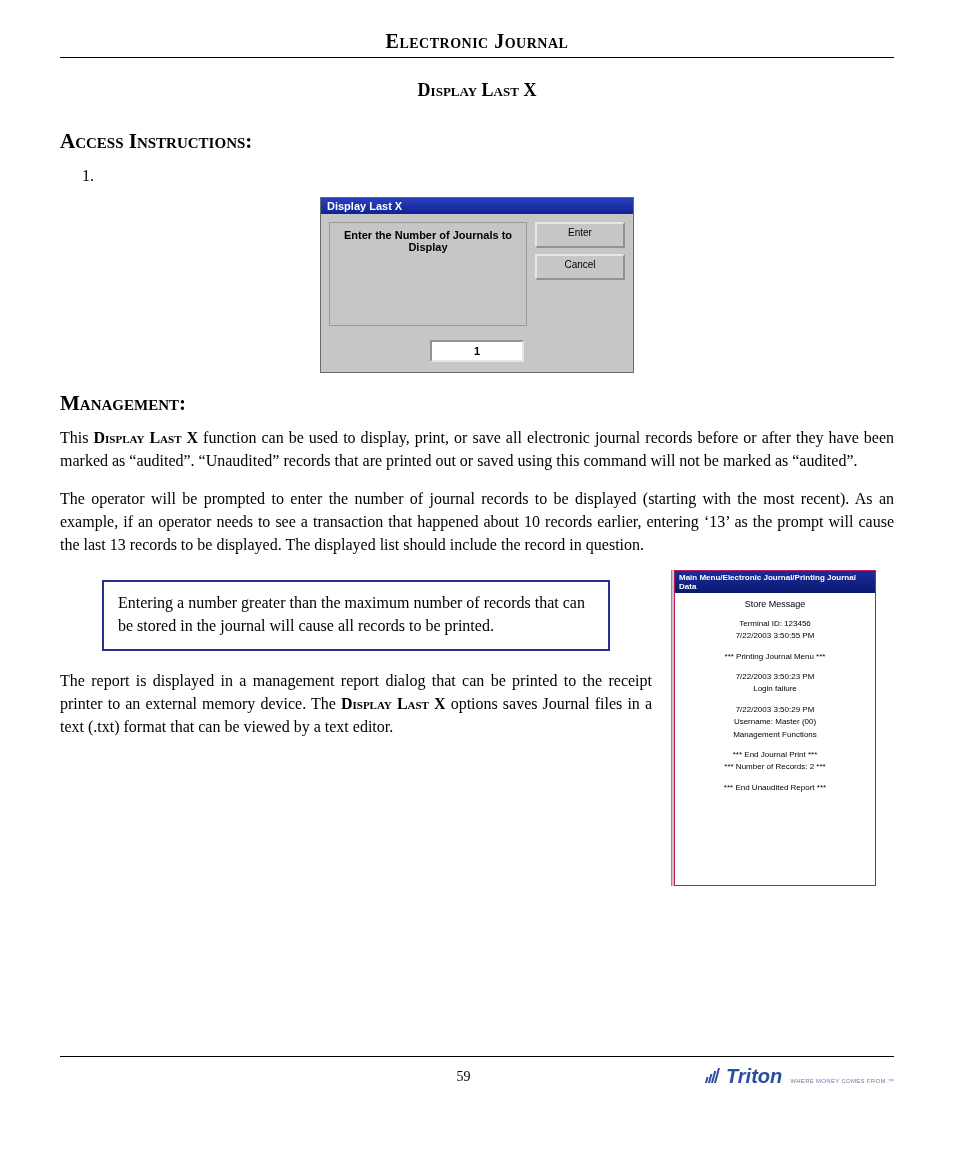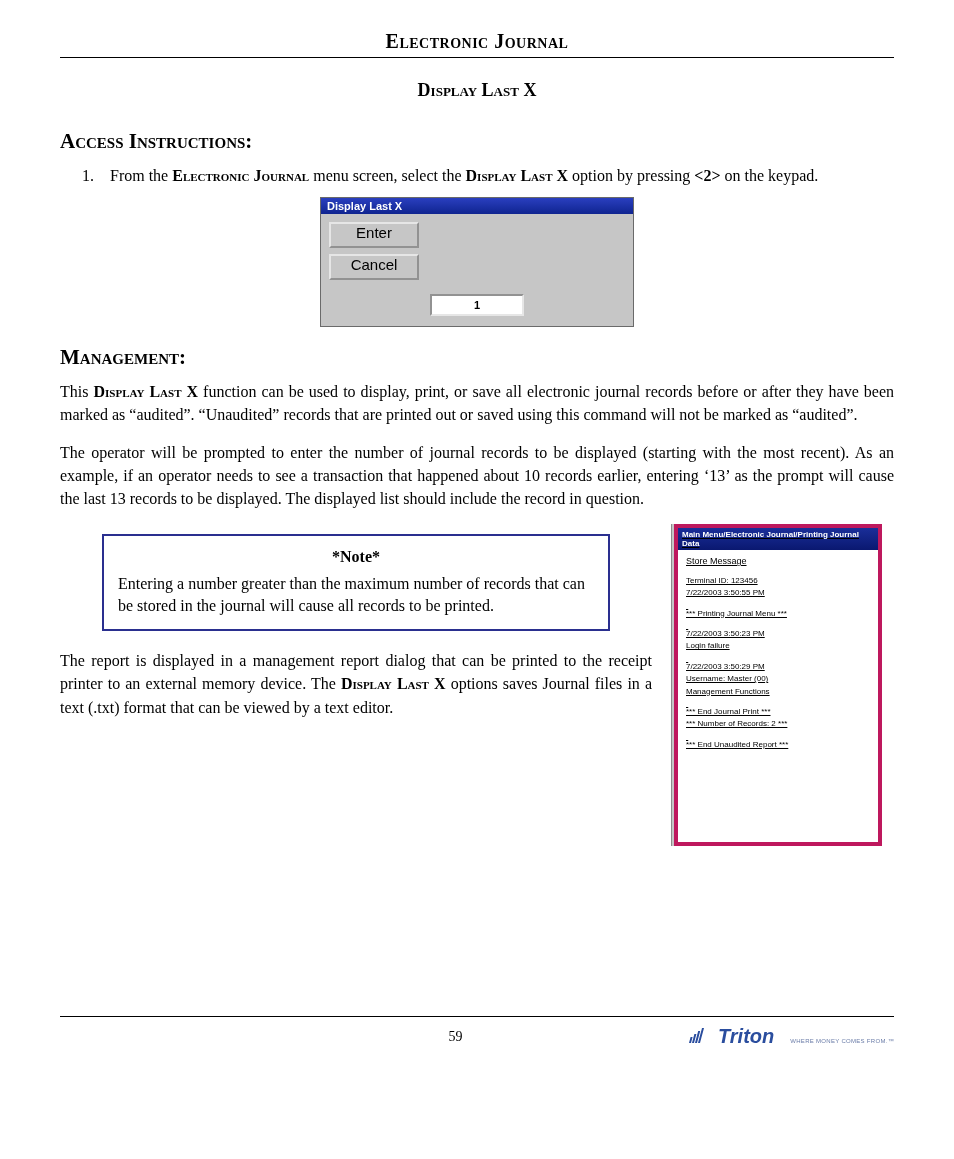--- a/index.html
+++ b/index.html
@@ -84,21 +84,21 @@
   .dialog-btns {
     width: 90px;
     display: flex;
     flex-direction: column;
     gap: 6px;
   }
   .dialog-btn {
     height: 22px;
     background: #c6c6c6;
     border: 2px outset #e6e6e6;
-    font-size: 15px;
+    font-size: 10px;
     text-align: center;
     line-height: 18px;
     cursor: pointer;
   }
   .dialog-input-row {
     padding: 6px 0 10px 0;
     background: #c6c6c6;
     display: flex;
     justify-content: center;
   }
@@ -133,56 +133,56 @@
     line-height: 1.4;
   }
   .note-box .note-title {
     text-align: center;
     font-weight: bold;
     margin-bottom: 4px;
   }
   
   .report {
     font-family: Tahoma, Arial, sans-serif;
-    border: 4px solid #be185d;
+    border: 1px solid #be185d;
     background: #fff;
     width: 200px;
     box-shadow: -2px 0 0 #c6c6c6, -3px 0 0 #8c8c8c;
-    text-decoration: underline;
   }
   .report-titlebar {
     background: linear-gradient(#1a2e99, #0a1870);
     color: #fff;
     font-size: 8px;
     padding: 2px 4px;
     font-weight: bold;
   }
   .report-body {
     padding: 6px 8px;
     font-size: 8px;
     color: #000;
     min-height: 280px;
     line-height: 1.3;
+    text-align: center;
   }
   .report-body .rline { margin-bottom: 2px; }
   .report-body .store { font-size: 9px; margin-bottom: 8px; }
   .footer {
     border-top: 1px solid #000;
     margin-top: 170px;
     padding-top: 8px;
     display: flex;
     justify-content: space-between;
     align-items: center;
     font-size: 14px;
   }
   .page-num { flex: 1; text-align: center; }
   .logo {
     display: flex;
     align-items: baseline;
-    gap: 16px;
+    gap: 8px;
     color: #2a4d9e;
   }
   .logo-stripes {
     display: inline-flex;
     gap: 1px;
     align-items: flex-end;
     transform: skewX(-15deg);
   }
   .logo-stripes span {
     width: 2px;
@@ -208,30 +208,28 @@
 
 <div class="page-header">Electronic Journal</div>
 
 <div class="section-title">Display Last X</div>
 
 <div class="subhead">Access Instructions:</div>
 
 <div class="indent-list">
   <div class="list-item">
     <div>1.</div>
-    <div>
-      <span>From the </span><span class="smallcaps">Electronic Journal</span><span> menu screen, select the </span><span class="smallcaps">Display Last X</span><span> option by pressing </span><b>&lt;2&gt;</b><span> on the keypad.</span>
-    </div>
   </div>
 </div>
 
 <div class="dialog-wrap">
   <div class="dialog">
     <div class="dialog-titlebar">Display Last X</div>
     <div class="dialog-body">
+      <div class="dialog-panel">Enter the Number of Journals to Display</div>
       <div class="dialog-btns">
         <div class="dialog-btn">Enter</div>
         <div class="dialog-btn">Cancel</div>
       </div>
     </div>
     <div class="dialog-input-row">
       <input class="dialog-input" value="1" style="">
     </div>
   </div>
 </div>
@@ -240,21 +238,20 @@
 
 <div class="para">
   <span>This </span><span class="smallcaps">Display Last X</span><span> function can be used to display, print, or save all electronic journal records before or after they have been marked as “audited”.  “Unaudited” records that are printed out or saved using this command will not be marked as “audited”.</span>
 </div>
 
 <div class="para">The operator will be prompted to enter the number of journal records to be displayed (starting with the most recent).  As an example, if an operator needs to see a transaction that happened about 10 records earlier, entering ‘13’ as the prompt will cause the last 13 records to be displayed. The displayed list should include the record in question.</div>
 
 <div class="two-col">
   <div class="left">
     <div class="note-box">
-      <div class="note-title">*Note*</div>
       <div>Entering a number greater than the maximum number of records that can be stored in the journal will cause all records to be printed.</div>
     </div>
 
     <div class="para">
       <span>The report is displayed in a management report dialog that can be printed to the receipt printer to an external memory device.  The </span><span class="smallcaps">Display Last X</span><span> options saves Journal files in a text (.txt) format that can be viewed by a text editor.</span>
     </div>
 
   </div>
 
   <div class="right">

